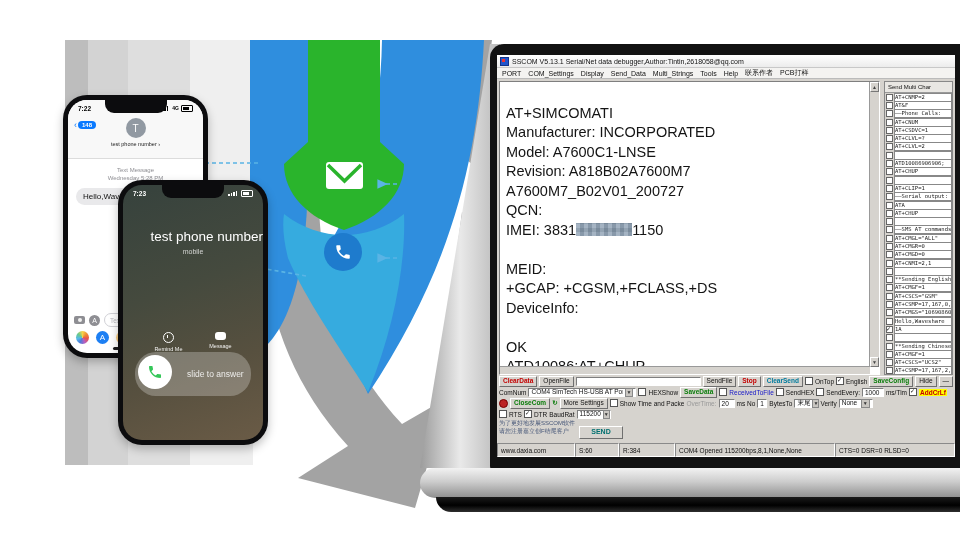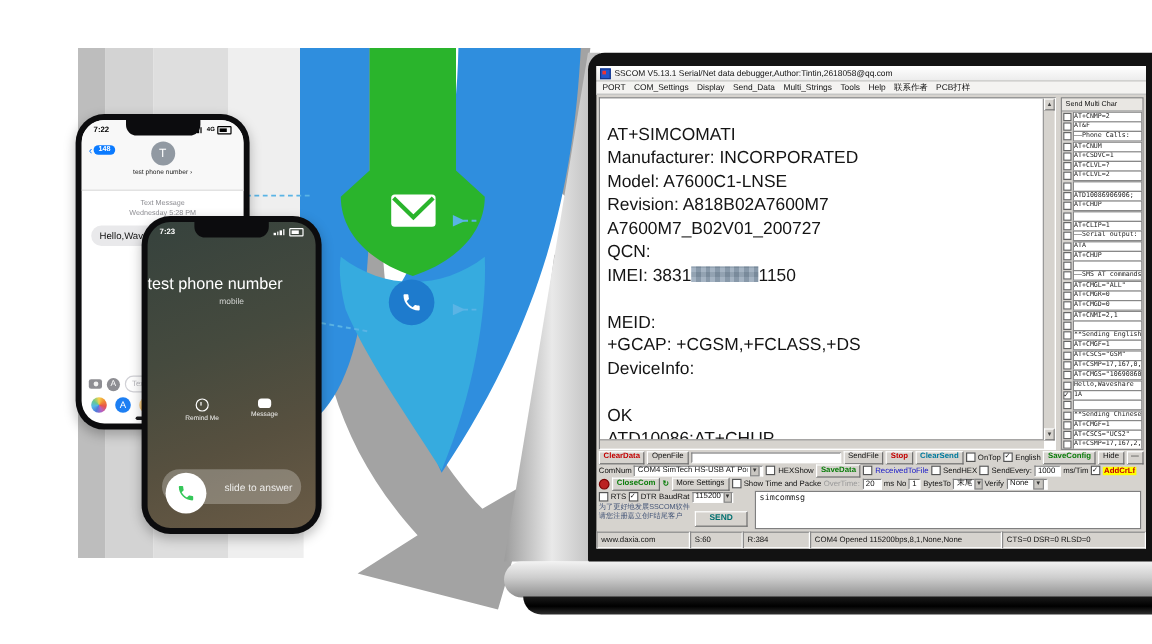--- a/index.html
+++ b/index.html
@@ -117,28 +117,28 @@
   #sms-input{flex:1;height:12px;border:1px solid #d1d1d6;border-radius:7px;font-size:6.5px;color:#b6b6bb;
     display:flex;align-items:center;padding:0 5px;background:#fff;}
   #sms-apps{position:absolute;left:8px;bottom:9px;display:flex;gap:7px;z-index:2;}
   .app-dot{width:13px;height:13px;border-radius:50%;}
   .photos{background:conic-gradient(#f6d14b,#ef8b33,#e8534a,#b85fc2,#4f7bd9,#55b9e8,#69c98c,#f6d14b);}
   .appstore{background:#1d7ff3;color:#fff;font-size:8px;display:flex;align-items:center;justify-content:center;}
   .memoji{background:radial-gradient(circle at 35% 35%,#ffe3a0,#f0a84f);}
   .homebar{position:absolute;left:50%;bottom:3px;transform:translateX(-50%);width:46px;height:3px;border-radius:2px;
     background:#1a1a1c;z-index:2;}
   
-  #call-name{position:absolute;left:0;right:0;top:44px;text-align:left;color:#fff;font-size:13.5px;font-weight:400;}
+  #call-name{position:absolute;left:0;right:0;top:44px;text-align:right;color:#fff;font-size:13.5px;font-weight:400;}
   #call-line{position:absolute;left:0;right:0;top:63px;text-align:center;color:rgba(255,255,255,.75);font-size:7px;}
   #call-actions{position:absolute;left:0;right:0;bottom:88px;display:flex;justify-content:space-around;padding:0 18px;}
   .call-act{display:flex;flex-direction:column;align-items:center;gap:3px;color:rgba(255,255,255,.92);font-size:5.5px;}
   .clock-icon{width:9px;height:9px;border:1.2px solid #fff;border-radius:50%;position:relative;}
   .clock-icon::after{content:"";position:absolute;left:3.2px;top:1.5px;width:1.2px;height:3.5px;background:#fff;}
   .bubble-icon{width:11px;height:8px;background:#fff;border-radius:3px;}
-  #call-slider{position:absolute;left:12px;right:12px;bottom:20px;height:29px;border-radius:21px;
+  #call-slider{position:absolute;left:12px;right:12px;bottom:44px;height:44px;border-radius:21px;
     background:rgba(255,255,255,.26);}
   #slider-knob{position:absolute;left:3px;top:3px;width:34px;height:34px;border-radius:50%;background:#fff;
     display:flex;align-items:center;justify-content:center;}
   #slider-label{position:absolute;left:52px;top:0;bottom:0;display:flex;align-items:center;
     color:rgba(255,255,255,.85);font-size:8.5px;}
 </style>
 </head>
 <body>
 
 <div id="stage">
@@ -490,21 +490,20 @@
       <span class="fld ddown" style="width:34px;">
         <span>115200</span>
           <span class="arr">▼</span>
       </span>
     </div>
     <div id="ss-adbox">
       <div>为了更好地发展SSCOM软件</div>
       <div>请您注册嘉立创F结尾客户</div>
       <div id="send-btn">SEND</div>
     </div>
-    <div id="ss-sendarea">simcommsg</div>
 
     <div id="ss-status">
       <span class="seg" style="width:78px;">www.daxia.com</span>
       <span class="seg" style="width:44px;">S:60</span>
       <span class="seg" style="width:56px;">R:384</span>
       <span class="seg" style="flex:1;">COM4 Opened 115200bps,8,1,None,None</span>
       <span class="seg" style="width:120px;">CTS=0 DSR=0 RLSD=0</span>
     </div>
   </div>
 

